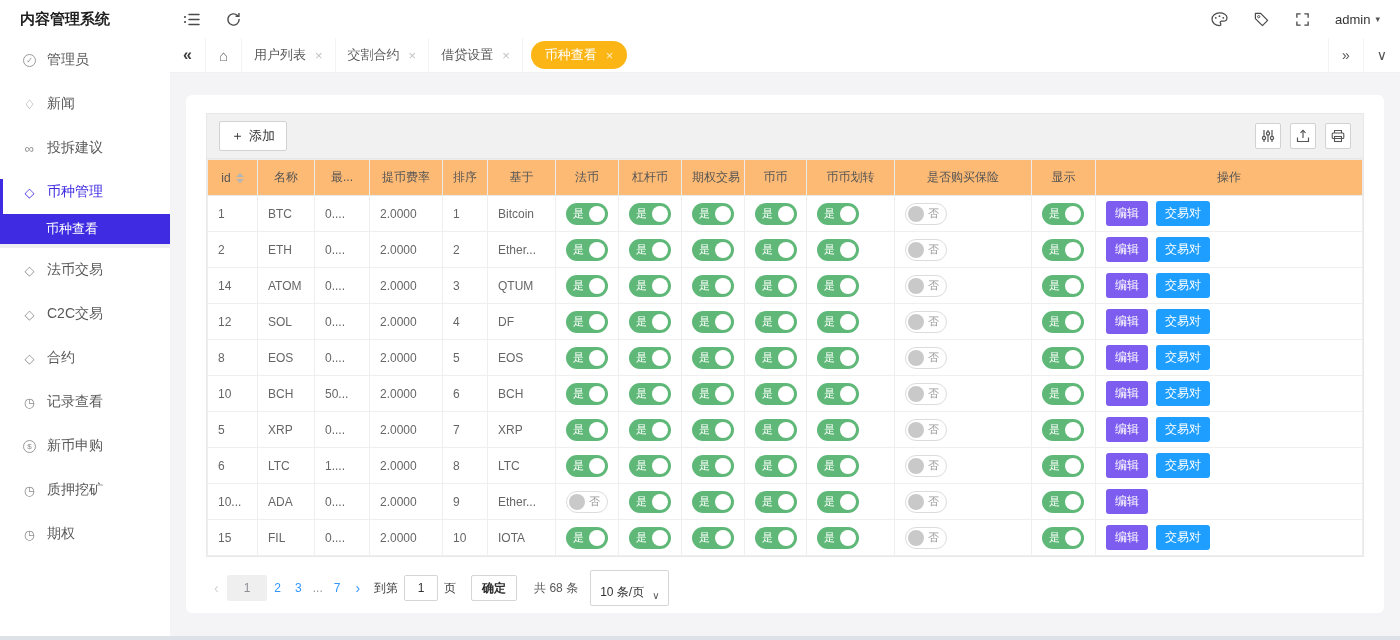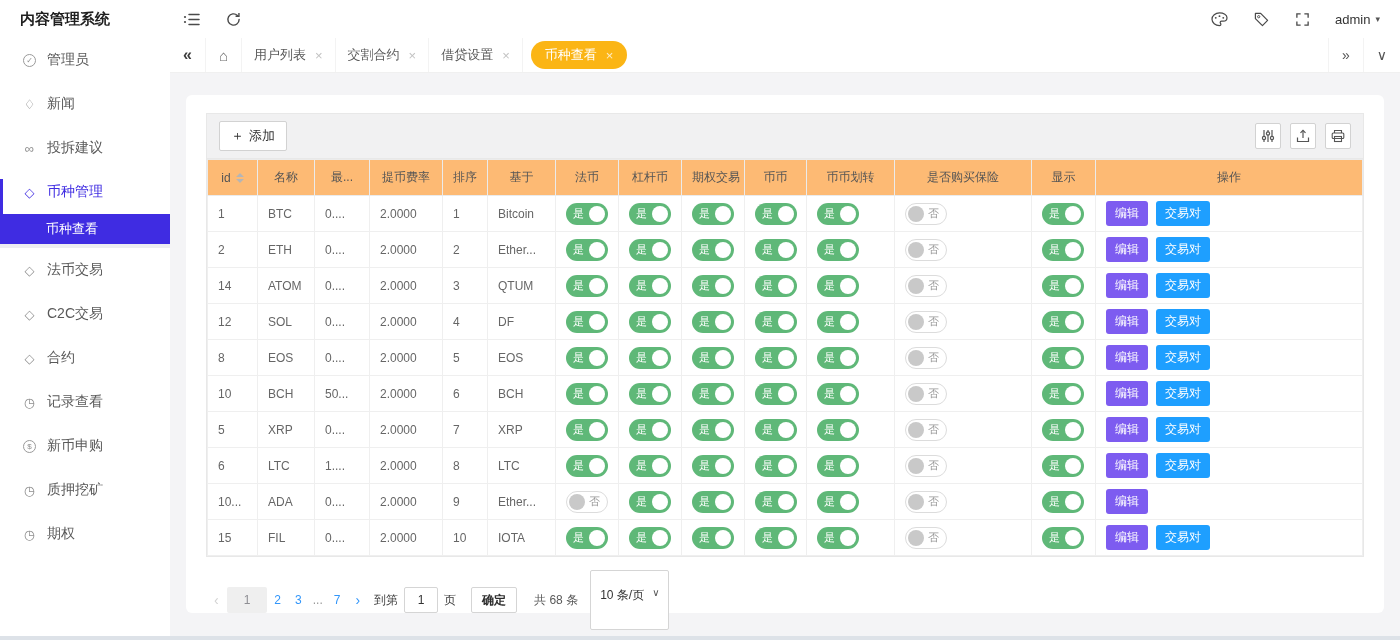--- a/index.html
+++ b/index.html
@@ -69,21 +69,21 @@
   .pg-prev{color:#d2d2d2;font-size:14px;padding:0 8px;cursor:pointer}
   .pg-next{color:#3296FA;font-size:14px;padding:0 8px;cursor:pointer}
   .pg-pages{display:inline-flex;align-items:center}
   .pg-num{color:#3296FA;padding:0 7px;cursor:pointer}
   .pg-num.current{background:#efefef;color:#8e8e93;height:26px;display:inline-flex;align-items:center;padding:0 17px;border-radius:2px;cursor:default}
   .pg-ellipsis{color:#999;padding:0 4px}
   .goto-label,.page-label{color:#404040;margin:8px 6px}
   .goto-input{width:34px;height:26px;border:1px solid #d5d5d5;border-radius:2px;text-align:center;font-size:12px;color:#333;box-sizing:border-box;outline:none}
   .confirm-btn{height:26px;margin:0 9px;padding:0 10px;border:1px solid #d5d5d5;background:#fff;border-radius:2px;font-size:12px;color:#2b2b2b;font-weight:700;cursor:pointer}
   .total{margin:0 8px;color:#595959}
-  .per-page{height:26px;border:1px solid #d5d5d5;border-radius:2px;display:inline-flex;align-items:flex-start;gap:8px;padding:16px 9px;margin-left:4px;color:#333;cursor:pointer;background:#fff}
+  .per-page{height:26px;border:1px solid #d5d5d5;border-radius:2px;display:inline-flex;align-items:flex-end;gap:8px;padding:4px 9px;margin-left:4px;color:#333;cursor:pointer;background:#fff}
   .pp-caret{font-size:10px;color:#555}
   .hscroll{position:absolute;left:0;right:0;bottom:0;height:4px;background:#dde2e8;z-index:6}
 </style>
 </head>
 <body>
 
 <div class="header">
   <div class="logo">内容管理系统</div>
   <div class="hicon">
     <svg width="17" height="15" viewBox="0 0 17 15">

